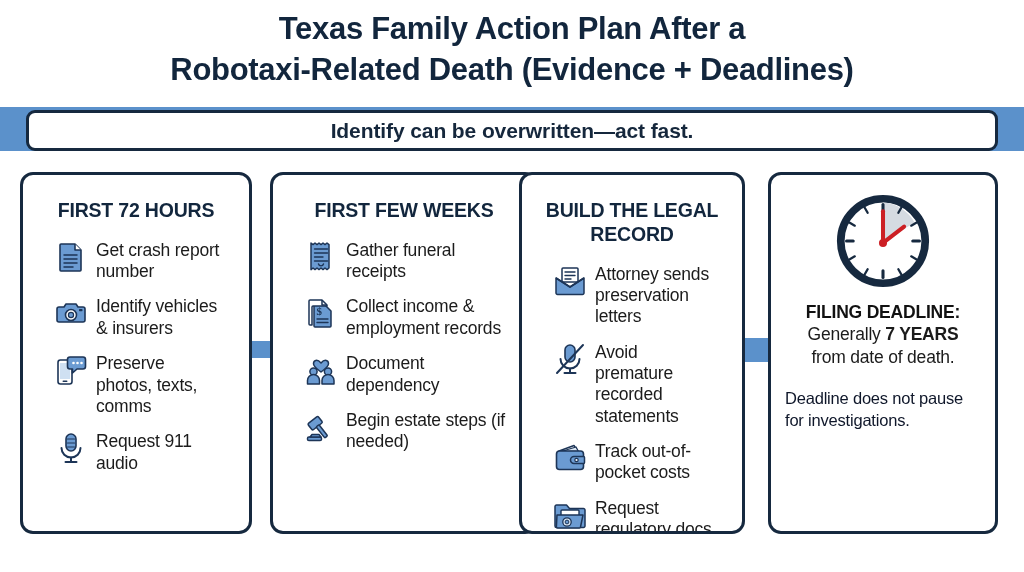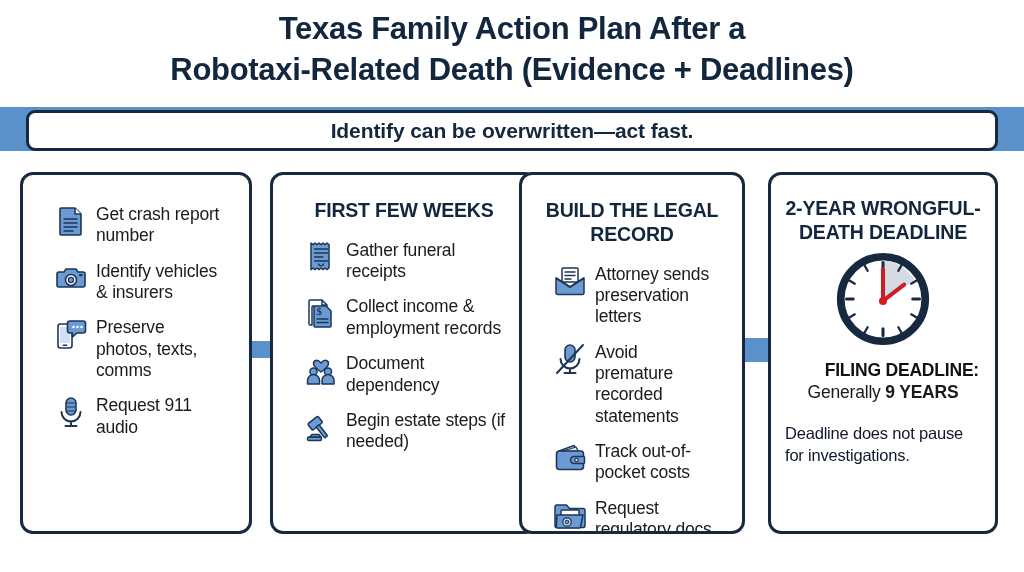--- a/index.html
+++ b/index.html
@@ -130,21 +130,21 @@
   }
   .clock-wrap svg { display: block; }
   .deadline-block {
     text-align: center;
     font-size: 17.5px;
     line-height: 1.28;
     color: #1b1b1b;
     letter-spacing: -0.2px;
     padding: 0 6px;
   }
-  .deadline-block .hd { font-weight: 700; color: #111; text-align: right; }
+  .deadline-block .hd { font-weight: 700; color: #111; }
   .deadline-block b { font-weight: 700; }
   .note-block {
     font-size: 16.5px;
     line-height: 1.3;
     color: #0f172a;
     letter-spacing: -0.2px;
     margin-top: 20px;
     padding: 0 4px;
   }
 </style>
@@ -163,20 +163,21 @@
 
 <div class="connector conn-1"></div>
 <div class="connector conn-2"></div>
 <div class="big-arrow">
   <svg viewBox="0 0 62 56" width="62" height="56" aria-hidden="true">
     <path d="M0 16 L34 16 L34 2 L62 28 L34 54 L34 40 L0 40 Z" fill="#5b91cb"></path>
   </svg>
 </div>
 
 <div class="card card-1">
+  <div class="card-title">FIRST 72 HOURS</div>
   <ul class="items">
 
     <li class="item">
       <span class="ico">
         <svg viewBox="0 0 32 32" aria-hidden="true">
           <path d="M6 3 h14 l6 6 v20 a1 1 0 0 1 -1 1 H6 a1 1 0 0 1 -1 -1 V4 a1 1 0 0 1 1 -1 z" fill="#6b9bd2" stroke="#1d3557" stroke-width="1.6" stroke-linejoin="round"></path>
           <path d="M20 3 v6 h6" fill="#ffffff" stroke="#1d3557" stroke-width="1.6" stroke-linejoin="round"></path>
           <g stroke="#1d3557" stroke-width="1.5" stroke-linecap="round">
             <line x1="9" y1="14" x2="22" y2="14"></line>
             <line x1="9" y1="18" x2="22" y2="18"></line>
@@ -359,21 +360,20 @@
           <circle cx="13" cy="23" r="1.9" fill="#6b9bd2" stroke="#1d3557" stroke-width="1"></circle>
         </svg>
       </span>
       <span class="txt">Request regulatory docs</span>
     </li>
 
   </ul>
 </div>
 
 <div class="card card-4">
-  <div class="card-title">2-YEAR WRONGFUL-DEATH DEADLINE</div>
 
   <div class="clock-wrap">
     <span>
       <svg viewBox="0 0 100 100" width="96" height="96" aria-hidden="true">
         <circle cx="50" cy="50" r="44" fill="#ffffff" stroke="#16293f" stroke-width="8"></circle>
         <path d="M50 50 L50 10 A40 40 0 0 1 83 31 Z" fill="#d5dbe2"></path>
         <g stroke="#16293f" stroke-width="3.2" stroke-linecap="round">
           <line x1="50" y1="12" x2="50" y2="19"></line>
           <line x1="50" y1="81" x2="50" y2="88"></line>
           <line x1="12" y1="50" x2="19" y2="50"></line>
@@ -391,17 +391,18 @@
         </g>
         <line x1="50" y1="52" x2="50" y2="19" stroke="#cc1f24" stroke-width="4.2" stroke-linecap="round"></line>
         <line x1="50" y1="52" x2="72" y2="35" stroke="#cc1f24" stroke-width="4.2" stroke-linecap="round"></line>
         <circle cx="50" cy="52" r="4.2" fill="#cc1f24"></circle>
       </svg>
     </span>
   </div>
 
   <div class="deadline-block">
     <div class="hd">FILING DEADLINE:</div>
-    <div><span>Generally </span><b>9 YEARS</b></div>
+    <div><span>Generally </span><b>7 YEARS</b></div>
+    <div>from date of death.</div>
   </div>
 
   <div class="note-block">Deadline does not pause for investigations.</div>
 </div>
 
 </body></html>

